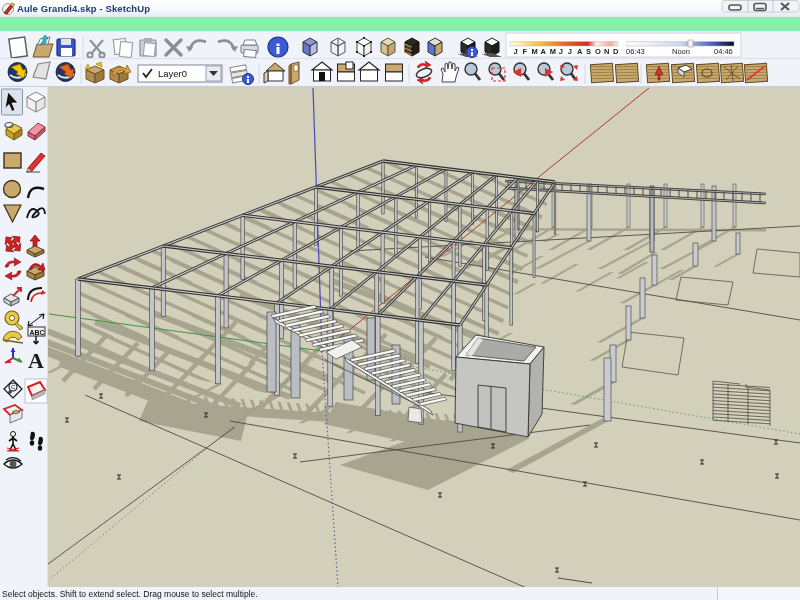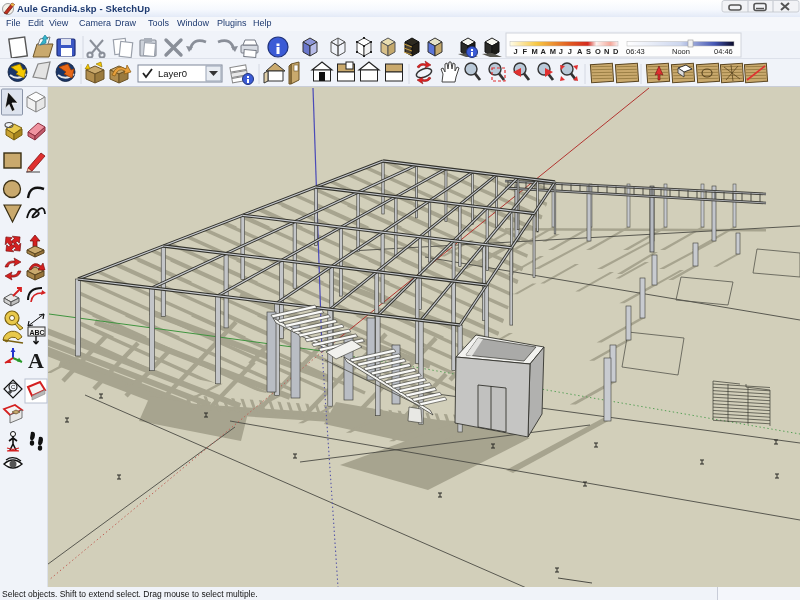--- a/index.html
+++ b/index.html
@@ -27,31 +27,20 @@
  <div class="txt">Aule Grandi4.skp - SketchUp</div>
  <svg style="position:absolute;left:714px;top:0" width="86" height="13" viewBox="0 0 86 13">
   <rect x="8" y="0.5" width="77" height="11.5" rx="2" fill="#f2f3f6" stroke="#c0c4cc" stroke-width="0.8"></rect>
   <line x1="34" y1="1" x2="34" y2="12" stroke="#c0c4cc"></line>
         <line x1="59" y1="1" x2="59" y2="12" stroke="#c0c4cc"></line>
   <rect x="15" y="5" width="12" height="5" rx="2" fill="none" stroke="#555" stroke-width="1.6"></rect>
   <rect x="40" y="3.5" width="12" height="7" rx="2" fill="none" stroke="#555" stroke-width="1.6"></rect>
         <line x1="42" y1="8.5" x2="50" y2="8.5" stroke="#555" stroke-width="1.4"></line>
   <path d="M67 3 l8 7 m0 -7 l-8 7" stroke="#555" stroke-width="2" fill="none"></path>
  </svg>
-</div>
-<div id="menubar">
- <span style="left:6px">File</span>
-      <span style="left:28px">Edit</span>
-      <span style="left:49px">View</span>
- <span style="left:79px">Camera</span>
-      <span style="left:115px">Draw</span>
-      <span style="left:148px">Tools</span>
- <span style="left:177px">Window</span>
-      <span style="left:217px">Plugins</span>
-      <span style="left:253px">Help</span>
 </div>
 <svg id="tb1" width="800" height="28" viewBox="0 31 800 28">
       <g font-family="Liberation Sans, sans-serif">
 <g transform="rotate(-8 18 47)">
           <rect x="10" y="38" width="16" height="19" fill="#fff" stroke="#555" stroke-width="1.4"></rect>
         </g>
 <polygon points="33,57 37,44 53,44 49,57" fill="#c9a96d" stroke="#6b5327" stroke-width="1"></polygon>
 <polygon points="38,45 40,39 50,37 48,44" fill="#fff" stroke="#777" stroke-width="1"></polygon>
 <path d="M40 45 l4 -6 l-2 0 l3 -4 l3 4 l-2 0 l0 4 z" fill="#37b6ce" stroke="#1b7f96" stroke-width="0.7"></path>
 <rect x="57" y="39" width="18" height="17" rx="1.5" fill="#3a56c4" stroke="#1e2e77" stroke-width="1.2"></rect>

